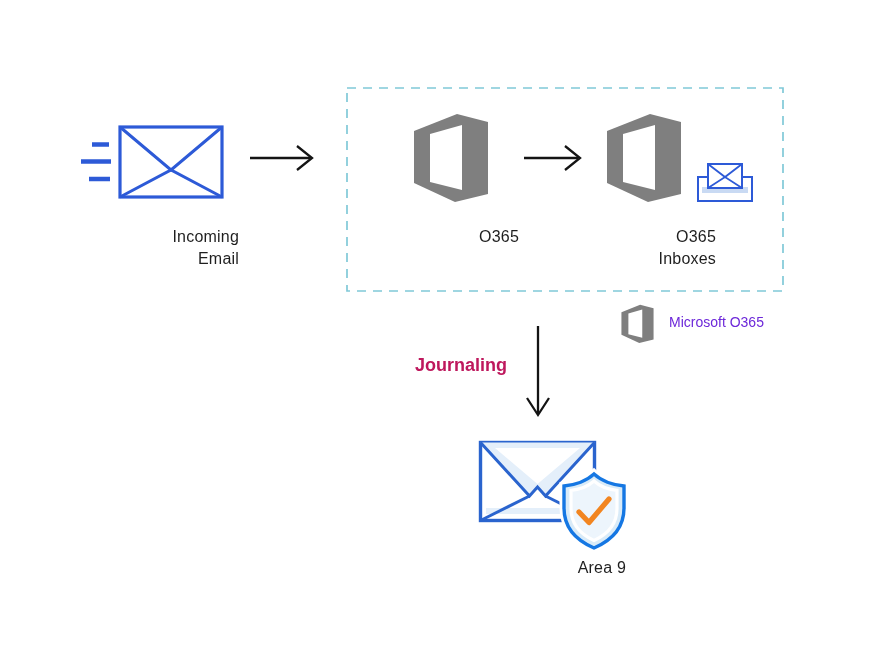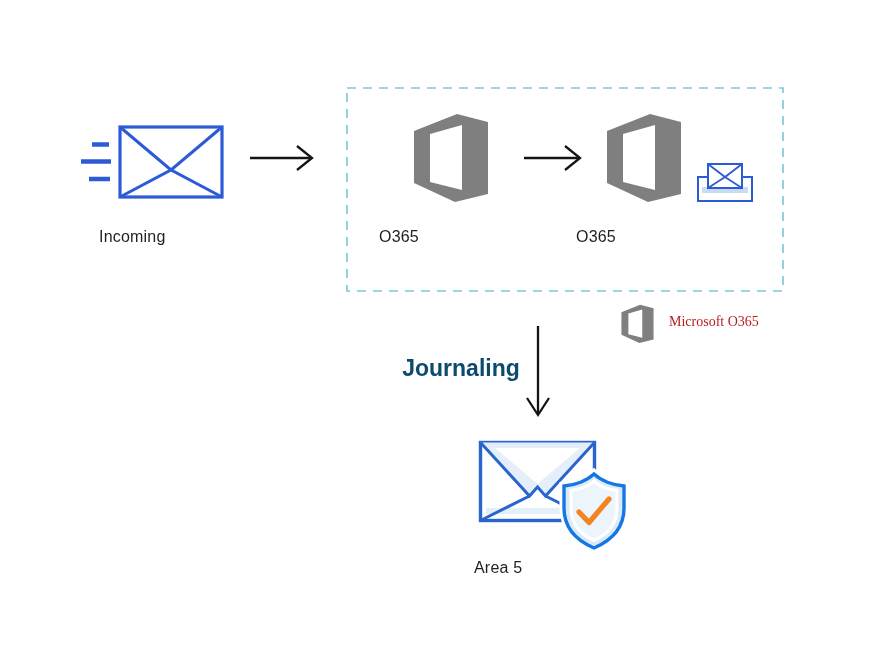--- a/index.html
+++ b/index.html
@@ -2,27 +2,27 @@
 <html><head>
 <meta charset="utf-8">
 <style>
   html,body{margin:0;padding:0;background:#ffffff;}
   #canvas{
     position:relative;width:886px;height:653px;background:#ffffff;
     font-family:"Liberation Sans", sans-serif;overflow:hidden;
   }
   .abs{position:absolute;}
   .node-label{
-    font-size:16px;line-height:22px;color:#1f1f1f;text-align:left;
+    font-size:16px;line-height:22px;color:#1f1f1f;text-align:right;
     letter-spacing:.2px;
   }
   .node-label div{white-space:nowrap;}
-  .legend-label{font-size:14px;color:#b91c1c;white-space:nowrap;font-family:Liberation Serif, serif;}
+  .legend-label{font-size:14px;color:#6d28d9;white-space:nowrap;}
   .flow-label{
-    font-size:23px;font-weight:600;color:#0c4a6e;text-align:center;white-space:nowrap;
+    font-size:18px;font-weight:600;color:#be185d;text-align:center;white-space:nowrap;
   }
   svg{display:block;}
 </style>
 </head>
 <body>
 
 <div id="canvas">
 
   <svg class="abs" style="left:80px;top:123px" width="148" height="78" viewBox="0 0 148 78">
     <g stroke="#2d5ad7" stroke-width="4.5">
@@ -66,28 +66,30 @@
     <rect x="7" y="26" width="46" height="6" fill="#c9daf3"></rect>
     <rect x="13" y="3" width="34" height="24" fill="#ffffff" stroke="#2d5ad7" stroke-width="2"></rect>
     <g stroke="#2d5ad7" stroke-width="1.8" fill="none">
       <path d="M13,3 L30,16 L47,3"></path>
       <path d="M13,27 L30,16 L47,27"></path>
     </g>
   </svg>
 
   <div class="abs node-label" style="left:99px;top:226px;width:140px">
     <div>Incoming</div>
+    <div>Email</div>
   </div>
 
   <div class="abs node-label" style="left:379px;top:226px;width:140px">
     <div>O365</div>
   </div>
 
   <div class="abs node-label" style="left:576px;top:226px;width:140px">
     <div>O365</div>
+    <div>Inboxes</div>
   </div>
 
   <svg class="abs" style="left:621px;top:303px" width="33" height="40" viewBox="0 0 76 92">
     <path d="M44,4 L75,12 L75,84 L42,92 L1,73 L1,21 Z" fill="#7f7f7f"></path>
     <path d="M17,24 L49,15 L49,80 L17,72 Z" fill="#ffffff"></path>
   </svg>
   <div class="abs legend-label" style="left:669px;top:314px">Microsoft O365</div>
 
   <div class="abs flow-label" style="left:399px;top:355px;width:124px">Journaling</div>
 
@@ -108,16 +110,16 @@
     </g>
     <g transform="translate(84,32)">
       <path d="M32,2 C25,8.5 13,13 2,14 L2,36 C2,55.5 14.5,68.5 32,76 C49.5,68.5 62,55.5 62,36 L62,14 C51,13 39,8.5 32,2 Z" fill="#ffffff" stroke="#ffffff" stroke-width="9"></path>
       <path d="M32,2 C25,8.5 13,13 2,14 L2,36 C2,55.5 14.5,68.5 32,76 C49.5,68.5 62,55.5 62,36 L62,14 C51,13 39,8.5 32,2 Z" fill="#d9ebf8" stroke="#1577e3" stroke-width="3.4"></path>
       <path d="M32,9 C26.5,14 17,17.5 9,18.3 L9,36.5 C9,52 19,62.5 32,68.5 C45,62.5 55,52 55,36.5 L55,18.3 C47,17.5 37.5,14 32,9 Z" fill="#edf5fc" stroke="#ffffff" stroke-width="3.2"></path>
       <polyline points="17,40 27,50.5 47,27" fill="none" stroke="#f28520" stroke-width="5.2" stroke-linecap="round" stroke-linejoin="round"></polyline>
     </g>
   </svg>
 
   <div class="abs node-label" style="left:474px;top:557px;width:152px">
-    <div>Area 5</div>
+    <div>Area 9</div>
   </div>
 
 </div>
 
 </body></html>

